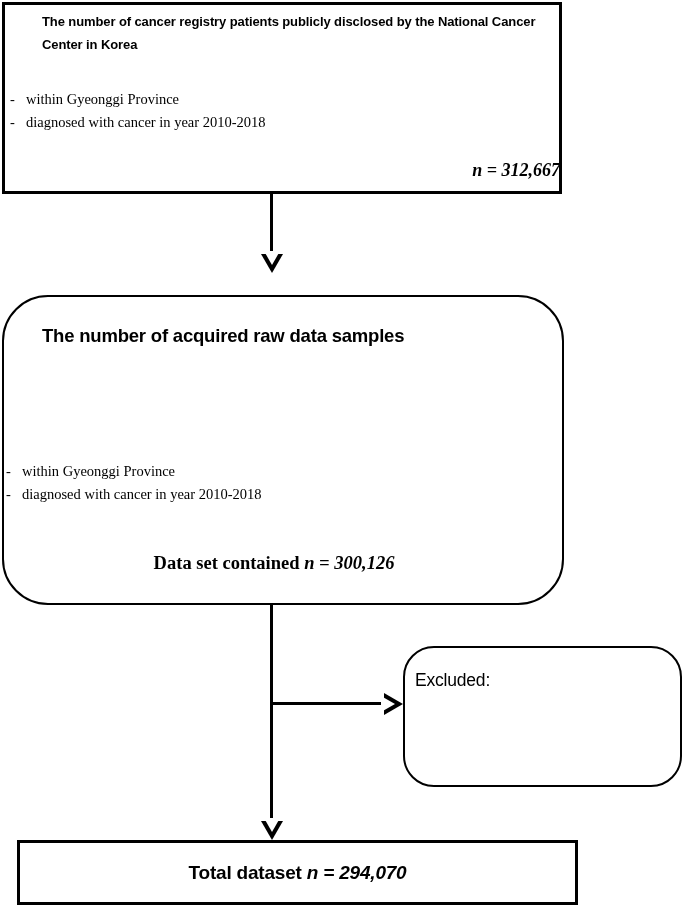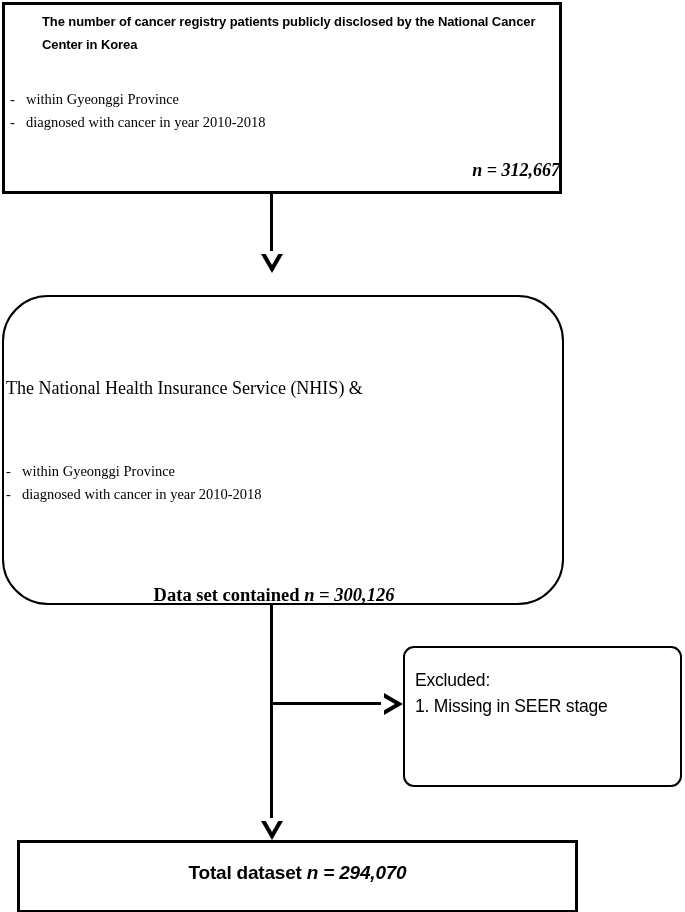--- a/index.html
+++ b/index.html
@@ -40,33 +40,33 @@
   #box-raw .body{
     position:absolute;left:2px;top:78px;width:545px;
     font-family:"Liberation Serif", serif;font-size:18px;line-height:26px;
   }
   #box-raw .bullets{
     position:absolute;left:2px;top:163px;width:540px;
     font-family:"Liberation Serif", serif;font-size:14.5px;line-height:23px;
   }
   #box-raw .nline{
     position:absolute;left:0;top:256px;width:540px;text-align:center;
-    font-family:"Liberation Serif", serif;font-weight:bold;font-size:18.5px;margin-top:32px;
+    font-family:"Liberation Serif", serif;font-weight:bold;font-size:18.5px;
   }
   #box-raw .nline em{font-style:italic;}
 
   
-  #box-excluded{left:403px;top:646px;width:279px;height:141px;border-radius:11px;border-width:2.5px;}
+  #box-excluded{left:403px;top:646px;width:279px;height:141px;border-radius:31px;border-width:2.5px;}
   #box-excluded .lines{
     position:absolute;left:10px;top:19px;width:268px;
     font-size:17.5px;line-height:26px;letter-spacing:-0.2px;
   }
 
   
-  #box-total{left:17px;top:840px;width:561px;height:73px;border-width:3px;}
+  #box-total{left:17px;top:840px;width:561px;height:65px;border-width:3px;}
   #box-total .nline{
     position:absolute;left:0;top:19px;width:555px;text-align:center;
     font-weight:bold;font-size:19px;letter-spacing:-0.2px;
   }
   #box-total .nline em{font-style:italic;}
 
   
   .conn{position:absolute;}
   .vline{position:absolute;width:3px;background:#000;left:0;top:0;}
   .hline{position:absolute;height:3px;background:#000;}
@@ -123,23 +123,23 @@
 
     <div class="nline">n = 312,667</div>
   </div>
 
   <div class="conn" id="conn-1">
     <div class="vline"></div>
     <div class="arrow-down"></div>
   </div>
 
   <div class="box round" id="box-raw">
+    <div class="title">The number of acquired raw data samples</div>
 
     <div class="body">
-      <div>The National Health Insurance Service (NHIS) &amp;</div>
     </div>
 
     <div class="bullets">
       <div class="bullet-row"><span class="bullet-dash">-</span><span>within Gyeonggi Province</span></div>
       <div class="bullet-row"><span class="bullet-dash">-</span><span>diagnosed with cancer in year 2010-2018</span></div>
     </div>
 
     <div class="nline"><span>Data set contained </span><em>n = 300,126</em></div>
   </div>
 
@@ -149,21 +149,20 @@
   </div>
 
   <div class="conn" id="conn-3">
     <div class="hline"></div>
     <div class="arrow-right"></div>
   </div>
 
   <div class="box round" id="box-excluded">
     <div class="lines">
       <div>Excluded:</div>
-      <div>1. Missing in SEER stage</div>
     </div>
   </div>
 
   <div class="box" id="box-total">
     <div class="nline"><span>Total dataset </span><em>n = 294,070</em></div>
   </div>
 
 </div>
 
 </body></html>

